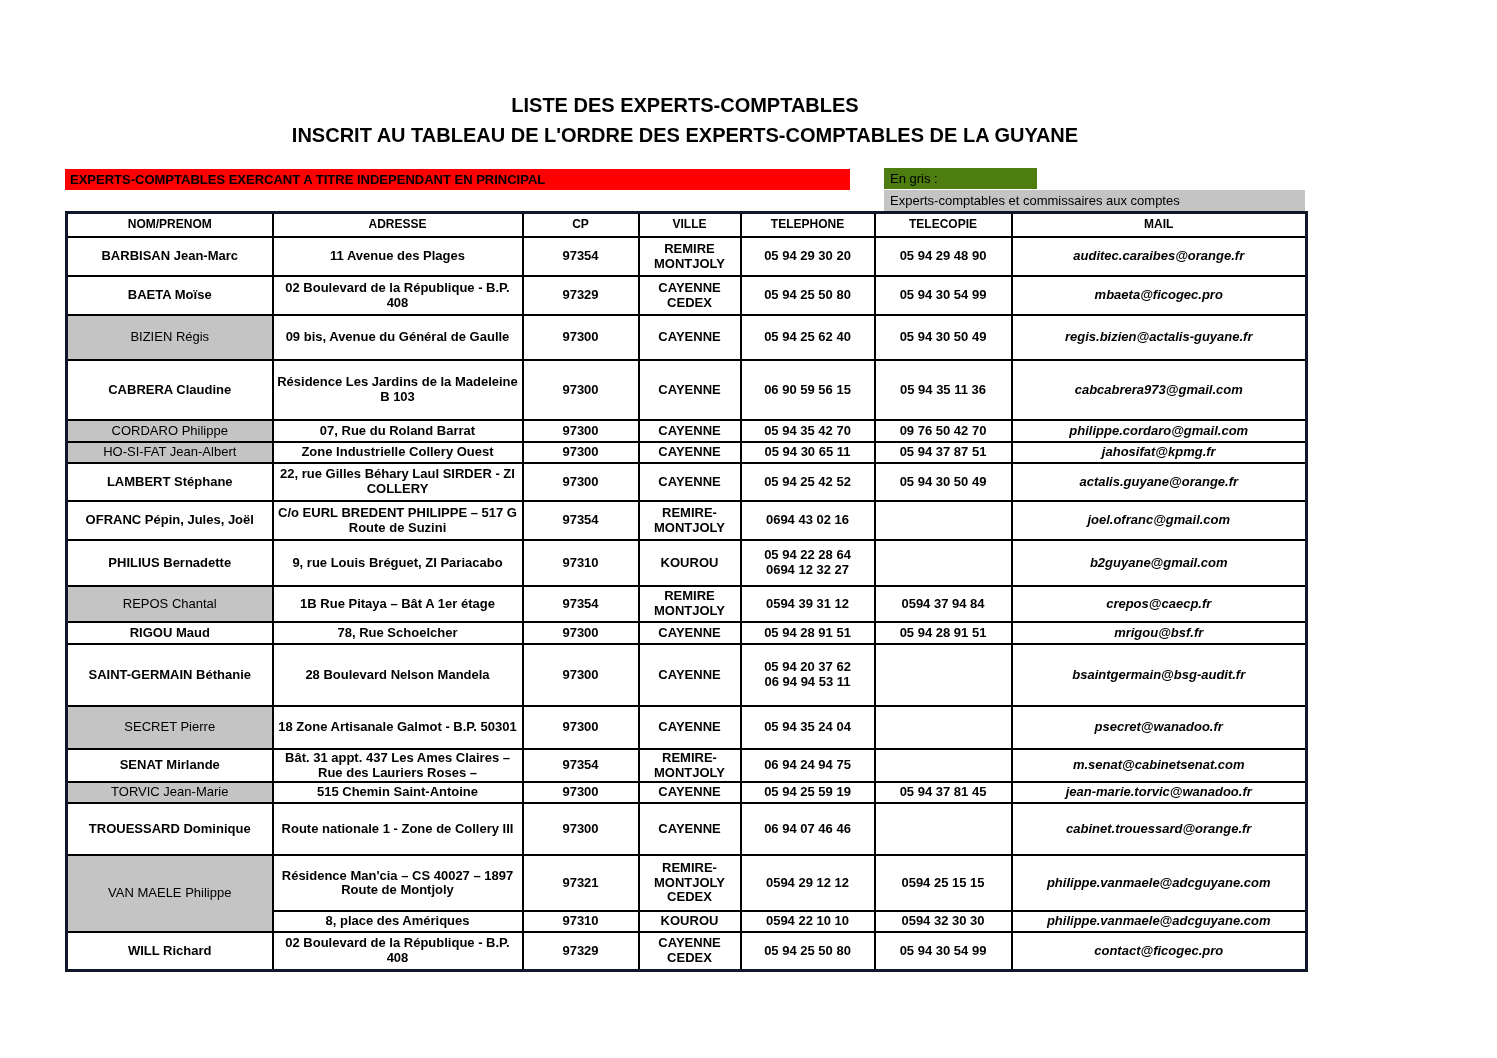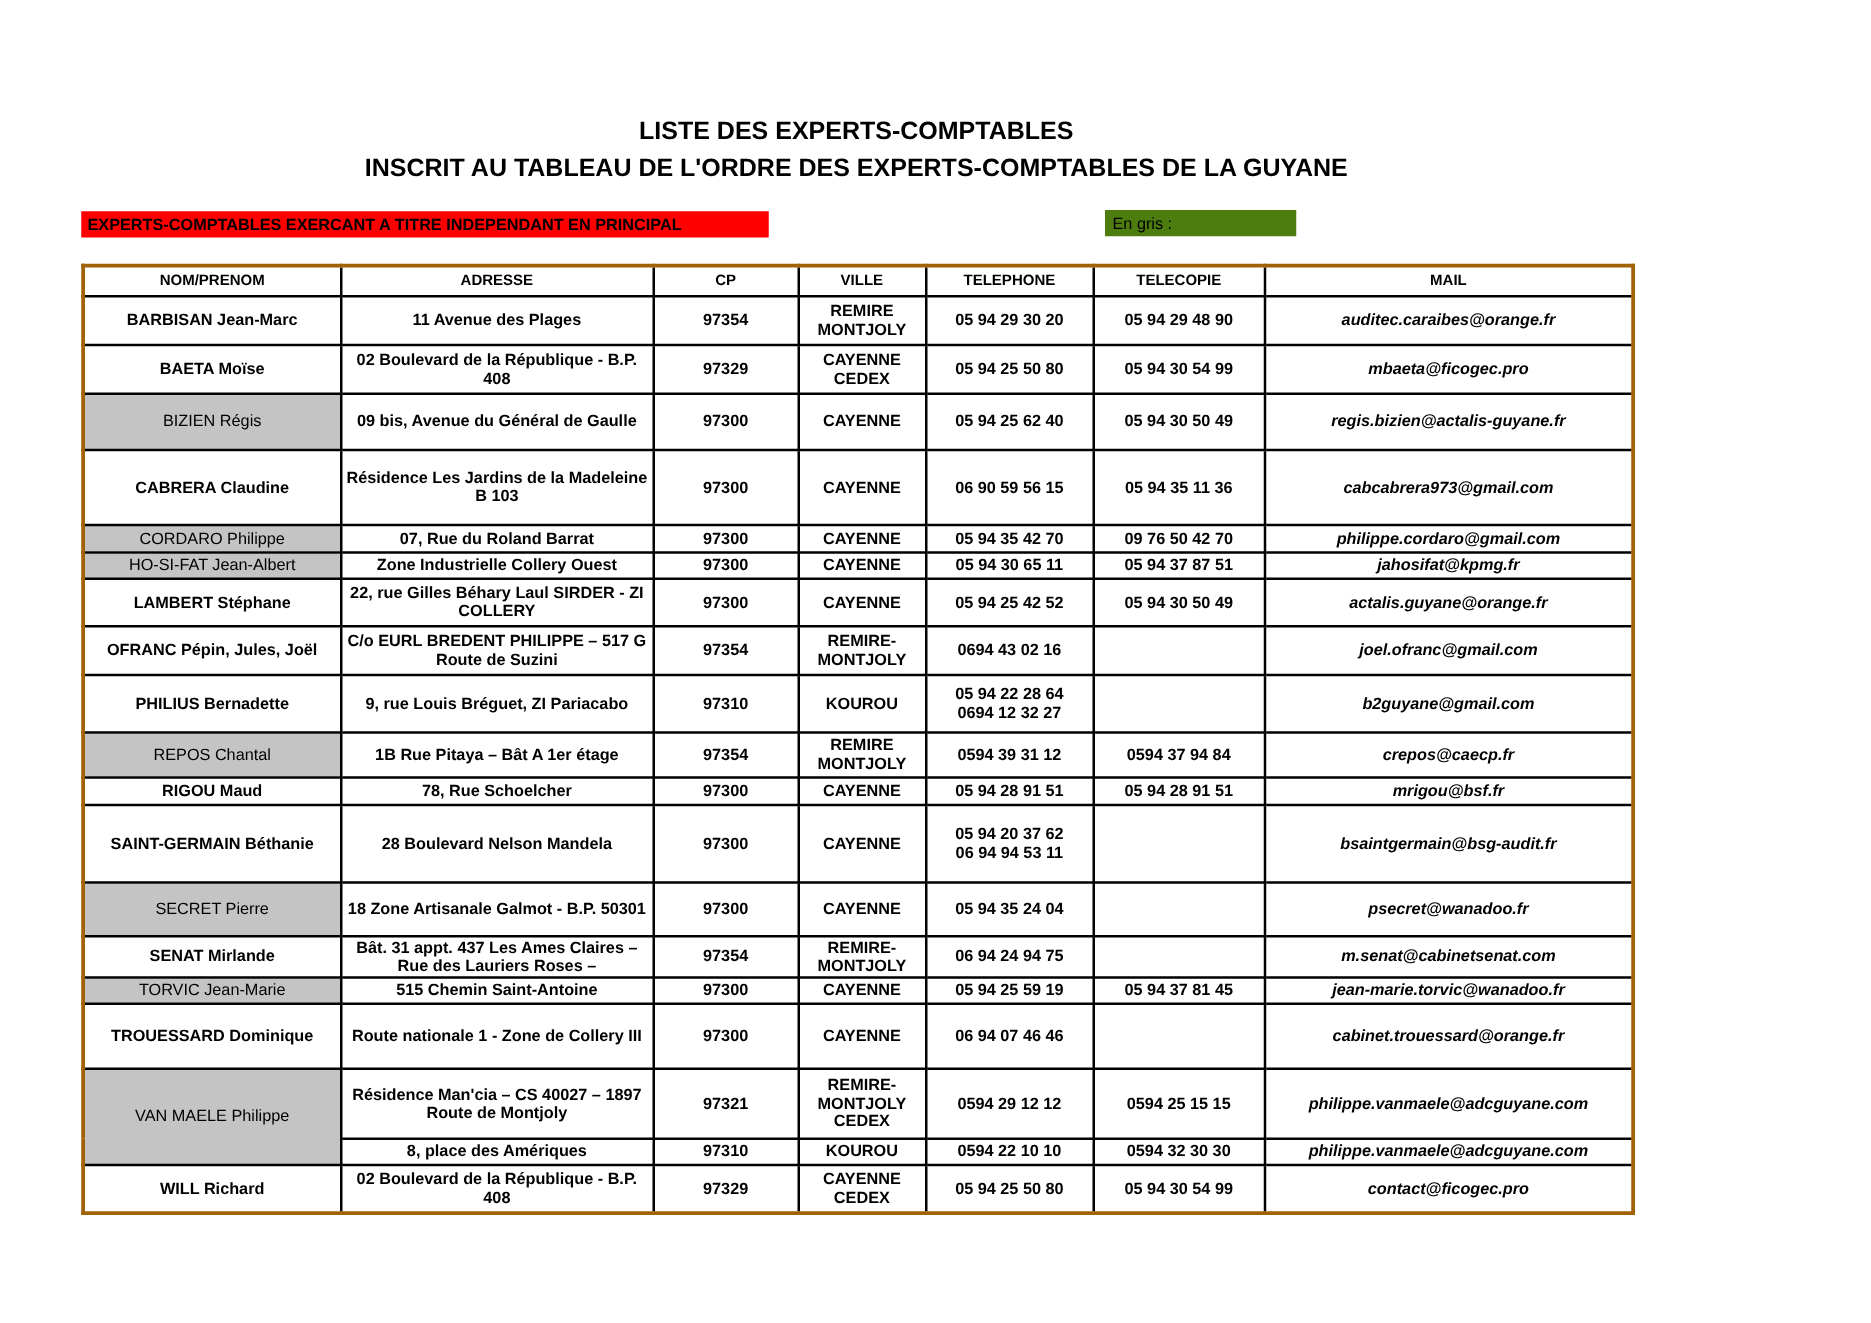--- a/index.html
+++ b/index.html
@@ -1,46 +1,47 @@
 <!DOCTYPE html>
 <html><head>
 <meta charset="utf-8">
 <style>
   html,body{margin:0;padding:0;background:#ffffff;}
   .page{position:relative;width:1497px;height:1058px;background:#ffffff;
         font-family:"Liberation Sans",sans-serif;color:#000;overflow:hidden;}
   .title{position:absolute;left:65px;top:90px;width:1240px;text-align:center;
          font-weight:bold;font-size:20px;line-height:30px;}
-  .banner{position:absolute;left:65px;top:169px;width:550px;height:21px;
+  .banner{position:absolute;left:65px;top:169px;width:785px;height:21px;
           background:#ff0000;font-size:13px;font-weight:bold;line-height:21px;
           padding-left:5px;box-sizing:border-box;white-space:nowrap;}
   .legend-intro{position:absolute;left:884px;top:168px;width:153px;height:21px;
           background:#c4c4c4;font-size:13px;line-height:21px;padding-left:6px;box-sizing:border-box;}
   .legend-desc{position:absolute;left:884px;top:190px;width:421px;height:21px;
           background:#c4c4c4;font-size:13px;line-height:21px;padding-left:6px;box-sizing:border-box;}
   table.directory{position:absolute;left:65px;top:211px;width:1240px;
-          border-collapse:collapse;table-layout:fixed;border:3px solid #a16207;}
+          border-collapse:collapse;table-layout:fixed;border:3px solid #0f172a;}
   .directory th,.directory td{border:2px solid #000;text-align:center;vertical-align:middle;
           font-weight:bold;font-size:13px;line-height:1.12;padding:1px 3px;overflow:hidden;}
   .directory th{font-size:12px;height:20px;}
   .directory td.mail{font-style:italic;}
   .directory td.nom-gray{background:#c4c4c4;font-weight:normal;}
   .directory td.telephone{white-space:pre-line;}
 </style>
 </head>
 <body>
 
 <div class="page">
   <div class="title">
     <div>LISTE DES EXPERTS-COMPTABLES</div>
     <div>INSCRIT AU TABLEAU DE L'ORDRE DES EXPERTS-COMPTABLES DE LA GUYANE</div>
   </div>
 
   <div class="banner" style="background: rgb(255, 0, 0);">EXPERTS-COMPTABLES EXERCANT A TITRE INDEPENDANT EN PRINCIPAL</div>
   <div class="legend-intro" style="background: #4d7c0f;">En gris :</div>
+  <div class="legend-desc" style="background: rgb(196, 196, 196);">Experts-comptables et commissaires aux comptes</div>
 
   <table class="directory">
     <colgroup>
       <col style="width:206px">
         <col style="width:250px">
         <col style="width:116px">
       <col style="width:102px">
         <col style="width:134px">
         <col style="width:137px">
       <col style="width:295px">

